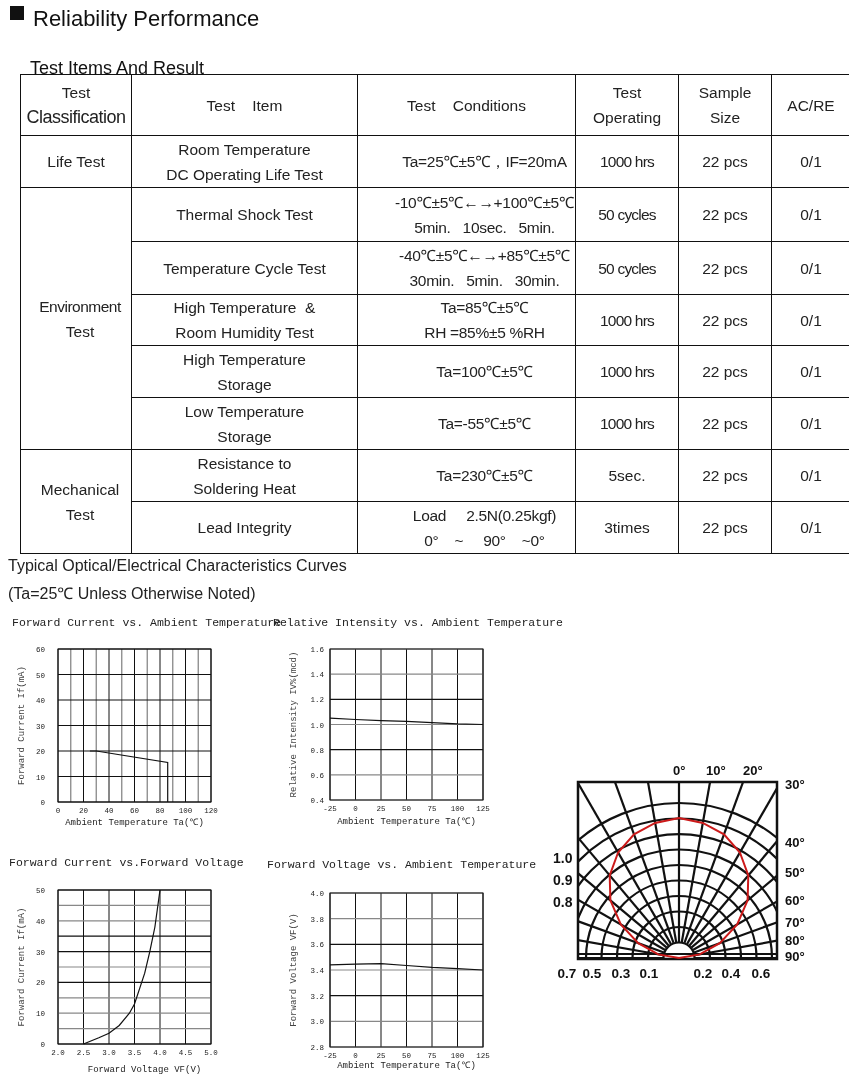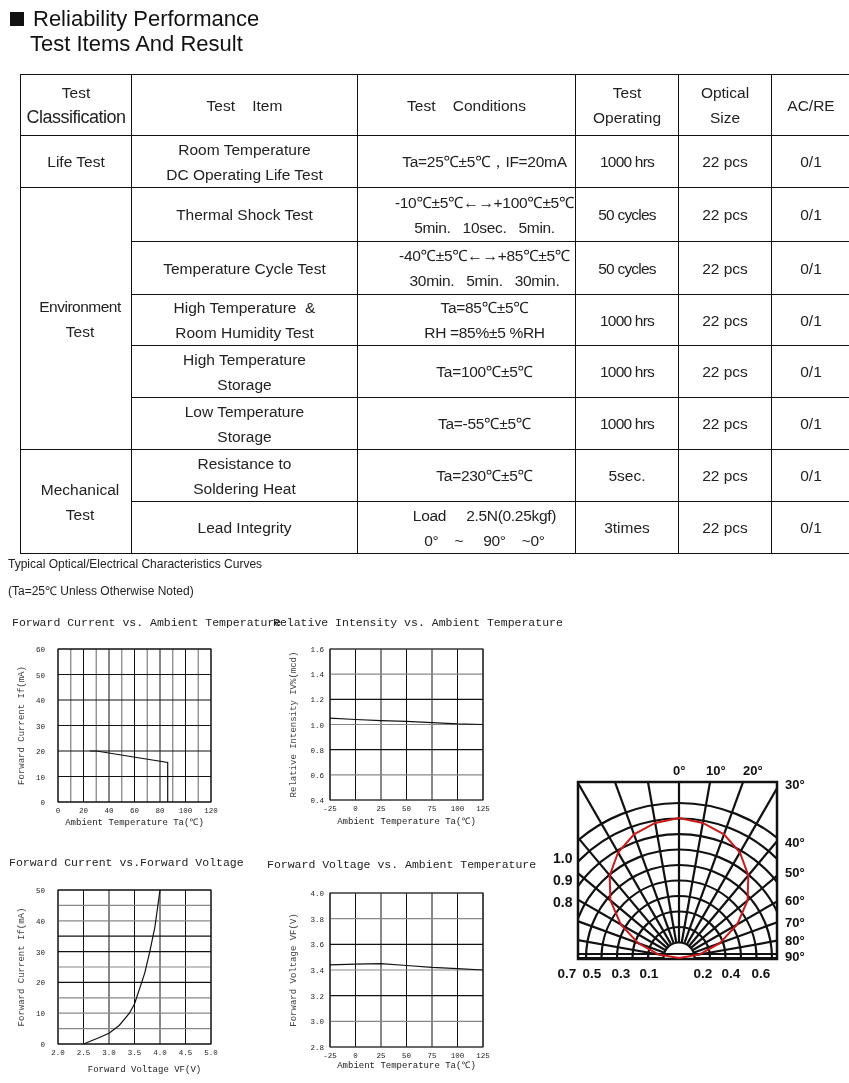--- a/index.html
+++ b/index.html
@@ -1,24 +1,24 @@
 <!DOCTYPE html>
 <html><head>
 <meta charset="utf-8">
 <style>
   html,body{margin:0;padding:0;background:#fff;}
   body{width:849px;height:1083px;position:relative;overflow:hidden;font-family:"Liberation Sans",sans-serif;color:#111;}
-  .h1{position:absolute;left:10px;top:6px;font-size:22px;display:flex;align-items:center;}
+  .h1{position:absolute;left:10px;top:6px;font-size:22px;display:flex;align-items:flex-start;}
   .h1 .sq{display:inline-block;width:14px;height:14px;background:#111;margin-right:9px;}
-  .h2{position:absolute;left:30px;top:31px;font-size:22px;}
+  .h2{position:absolute;left:30px;top:58px;font-size:18px;}
   table.rt{position:absolute;left:20px;top:74px;width:830px;border-collapse:collapse;table-layout:fixed;}
   table.rt td{border:1.5px solid #111;text-align:center;vertical-align:middle;font-size:15.5px;line-height:25px;padding:0;color:#222;}
   table.rt td.cls{text-align:center;padding-left:8px;}
   table.rt td.cond{letter-spacing:-0.3px;padding-left:36px;}
-  .sub{position:absolute;left:8px;font-size:12px;color:#222;}
+  .sub{position:absolute;left:8px;font-size:16px;color:#222;}
   .ct{position:absolute;font-family:"Liberation Mono",monospace;font-size:11.5px;color:#222;white-space:nowrap;}
   svg text{font-family:"Liberation Mono",monospace;}
   svg.chart{position:absolute;overflow:visible;}
   .polar{position:absolute;left:545px;top:755px;width:270px;height:230px;}
   .polar text{font-family:"Liberation Sans",sans-serif;font-weight:bold;}
 </style>
 </head>
 <body>
 
 <div class="h1">
@@ -42,21 +42,21 @@
           <div>Test</div>
           <div style="font-size:18px;letter-spacing:-0.5px">Classification</div>
         </td>
     <td style="white-space:pre">Test    Item</td>
     <td style="white-space:pre">Test    Conditions</td>
     <td>
           <div>Test</div>
           <div>Operating</div>
         </td>
     <td>
-          <div>Optical</div>
+          <div>Sample</div>
           <div>Size</div>
         </td>
     <td>AC/RE</td>
   </tr>
   <tr style="height:52px">
     <td>Life Test</td>
     <td>
           <div>Room Temperature</div>
           <div>DC Operating Life Test</div>
         </td>

